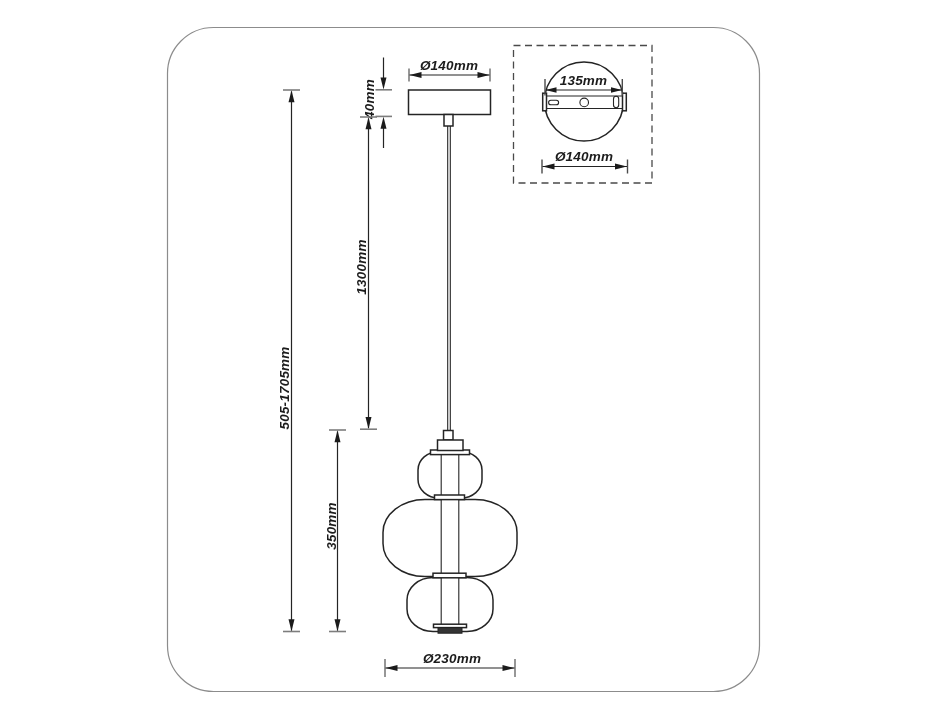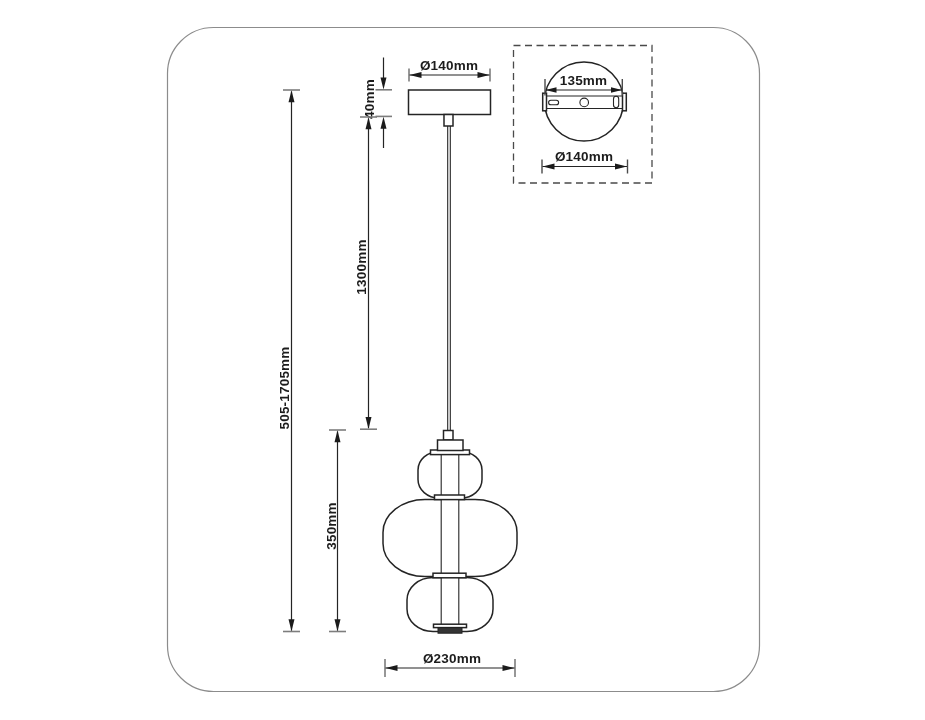--- a/index.html
+++ b/index.html
@@ -2,20 +2,21 @@
 <html><head>
 <meta charset="utf-8">
 <style>
   html,body{margin:0;padding:0;background:#fff;}
   .stage{
     position:relative;
     width:925px;height:720px;
     background:#ffffff;
     overflow:hidden;
     font-family:"Liberation Sans",sans-serif;
+    font-style:italic;
   }
   svg.drawing{position:absolute;left:0;top:0;}
   
   .frame{fill:none;stroke:#8c8c8c;stroke-width:1.2;}
   .ln{fill:#ffffff;stroke:#242424;stroke-width:1.5;}
   .lnf{fill:none;stroke:#242424;stroke-width:1.5;}
   .thin{fill:none;stroke:#242424;stroke-width:1.1;}
   .dim{fill:none;stroke:#242424;stroke-width:1.2;}
   .tick{fill:none;stroke:#7d7d7d;stroke-width:1.6;}
   .dtick{fill:none;stroke:#4a4a4a;stroke-width:1.4;}

